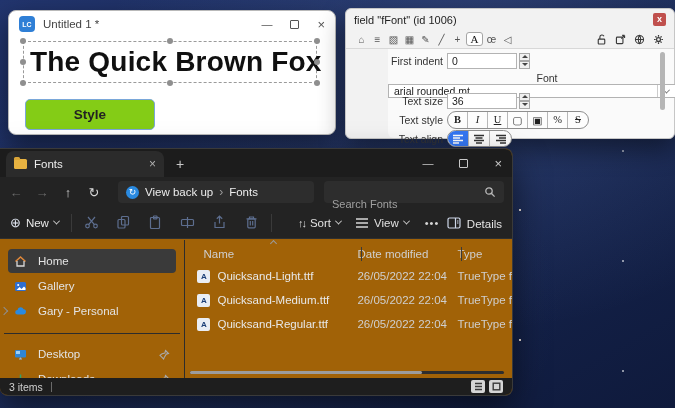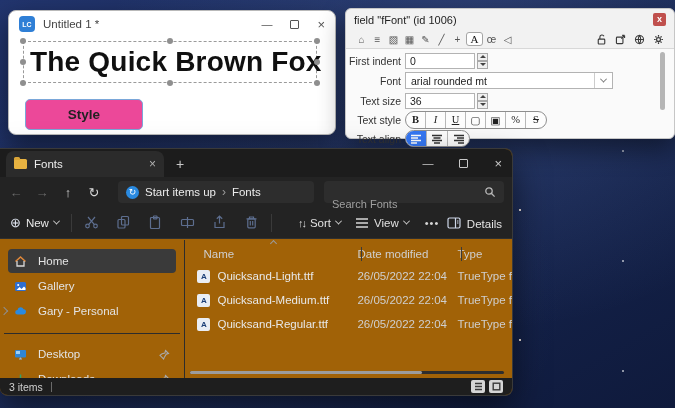--- a/index.html
+++ b/index.html
@@ -33,55 +33,55 @@
   .wc .max { width:9px; height:9px; border:1.2px solid #555; border-radius:1px; display:inline-block; }
   .wc .cls { font-size:13px; line-height:1; }
   .lc-field { position:absolute; left:14px; top:30px; width:294px; height:42px;
               border:1px dashed #9a9a9a; }
   .lc-text { font-size:28px; font-weight:700; color:#101010; line-height:40px; padding-left:6px;
              white-space:nowrap; letter-spacing:.2px; }
   .handle { position:absolute; width:6px; height:6px; border-radius:50%; background:#8f8f8f; }
   .h-tl{left:-4px;top:-4px}.h-tm{left:calc(50% - 3px);top:-4px}.h-tr{right:-4px;top:-4px}
   .h-ml{left:-4px;top:calc(50% - 3px)}.h-mr{right:-4px;top:calc(50% - 3px)}
   .h-bl{left:-4px;bottom:-4px}.h-bm{left:calc(50% - 3px);bottom:-4px}.h-br{right:-4px;bottom:-4px}
-  .lc-style-btn { position:absolute; left:16px; top:88px; width:118px; height:31px;
-                  background:#ec4899; border:1px solid #7aa7d9; border-radius:5px;
+  .lc-style-btn { position:absolute; left:16px; top:88px; width:130px; height:31px;
+                  background:#84cc16; border:1px solid #7aa7d9; border-radius:5px;
                   font-size:13.5px; font-weight:600; color:#222;
                   display:flex; align-items:center; justify-content:center; }
 
   
   .insp { left:345px; top:8px; width:330px; height:131px; background:#f2f2f2;
           border:1px solid #c6c6c6; border-radius:6px;
           box-shadow:0 10px 26px rgba(0,0,0,.45); font-size:10.5px; color:#333; }
   .insp-header { height:21px; display:flex; align-items:center; padding:0 8px; }
   .insp-title { flex:1; font-size:11px; color:#222; }
   .insp-close { width:13px; height:13px; background:#c0504d; border-radius:2px; color:#fff;
                 font-size:9px; line-height:12px; text-align:center; font-weight:bold; }
   .insp-toolbar { height:19px; display:flex; align-items:center; padding:0 8px;
                   border-bottom:1px solid #d8d8d8; }
   .tbi { width:15px; text-align:center; font-size:10px; color:#555; margin-right:1px; }
   .tbi.sel { background:#fff; border:1px solid #a5a5a5; border-radius:3px; width:17px;
              font-family:"Liberation Serif",serif; font-size:11px; color:#111; }
   .insp-toolbar .spacer { flex:1; }
   .tbr { width:16px; height:13px; color:#3a3a3a; margin-left:3px; }
   .tbr svg { width:13px; height:13px; display:block; margin:0 auto; }
-  .insp-form { position:relative; background:#fafafa; height:89px; border-radius:0 0 6px 6px; }
+  .insp-form { position:relative; background:#fafafa; height:89px; border-radius:0 0 6px 6px;margin-left:42px; }
   .irow { position:absolute; left:0; display:flex; align-items:center; height:17px; }
   .ilabel { width:55px; text-align:right; margin-right:4px; color:#333; }
   .itext { height:16px; background:#fff; border:1px solid #b3b3b3; font-size:10.5px;
            color:#222; padding:0 4px; display:flex; align-items:center; }
   .itext.small { width:70px; }
   .spin { width:11px; height:16px; margin-left:2px; display:flex; flex-direction:column; }
   .spin span { flex:1; background:#f0f0f0; border:1px solid #a8a8a8; display:flex;
                align-items:center; justify-content:center; }
   .spin .up::after { content:""; border-left:3px solid transparent; border-right:3px solid transparent;
                      border-bottom:3.5px solid #444; }
   .spin .dn::after { content:""; border-left:3px solid transparent; border-right:3px solid transparent;
                      border-top:3.5px solid #444; }
-  .combo { width:208px; height:17px; background:#fff; border:1px solid #b3b3b3;
+  .combo { width:288px; height:17px; background:#fff; border:1px solid #b3b3b3;
            display:flex; align-items:center; }
   .combo-val { flex:1; padding:0 5px; color:#222; }
   .combo-btn { width:18px; align-self:stretch; border-left:1px solid #ccc;
                display:flex; align-items:center; justify-content:center; }
   .chev { width:5px; height:5px; border-right:1.3px solid #777; border-bottom:1.3px solid #777;
           display:inline-block; transform:rotate(45deg) translate(-1px,-1px); }
   .pill { display:flex; border:1px solid #8f8f8f; border-radius:9px; overflow:hidden; background:#fdfdfd; }
   .pill > span { width:20px; height:16px; display:flex; align-items:center; justify-content:center;
                  border-right:1px solid #b8b8b8; font-family:"Liberation Serif",serif;
                  font-size:10.5px; color:#222; }
@@ -249,21 +249,21 @@
   </div>
   <div class="insp-form">
     <div class="irow" style="top:3px;">
       <span class="ilabel">First indent</span>
       <span class="itext small">0</span>
       <span class="spin">
           <span class="up"></span>
           <span class="dn"></span>
         </span>
     </div>
-    <div class="irow" style="top:23px;">
+    <div class="irow" style="top:23px;flex-direction:column;">
       <span class="ilabel">Font</span>
       <span class="combo">
         <span class="combo-val">arial rounded mt</span>
         <span class="combo-btn">
             <span class="chev"></span>
           </span>
       </span>
     </div>
     <div class="irow" style="top:43px;">
       <span class="ilabel">Text size</span>
@@ -324,21 +324,21 @@
     </span>
   </div>
 
   <div class="ex-addr">
     <span class="navi dim">←</span>
     <span class="navi dim">→</span>
     <span class="navi">↑</span>
     <span class="navi">↻</span>
     <span class="addr-box">
       <span class="sync-ic">↻</span>
-      <span class="crumb">Start items up</span>
+      <span class="crumb">View back up</span>
       <span class="crumb-sep">›</span>
       <span class="crumb">Fonts</span>
     </span>
     <span class="search-box">
       <input placeholder="Search Fonts" style="">
       <span class="mag">
         <svg viewBox="0 0 12 12" fill="none" stroke="#b8b8b8" stroke-width="1.3">
             <circle cx="5" cy="5" r="3.2"></circle>
             <path d="M7.5 7.5L10.6 10.6"></path>
           </svg>

